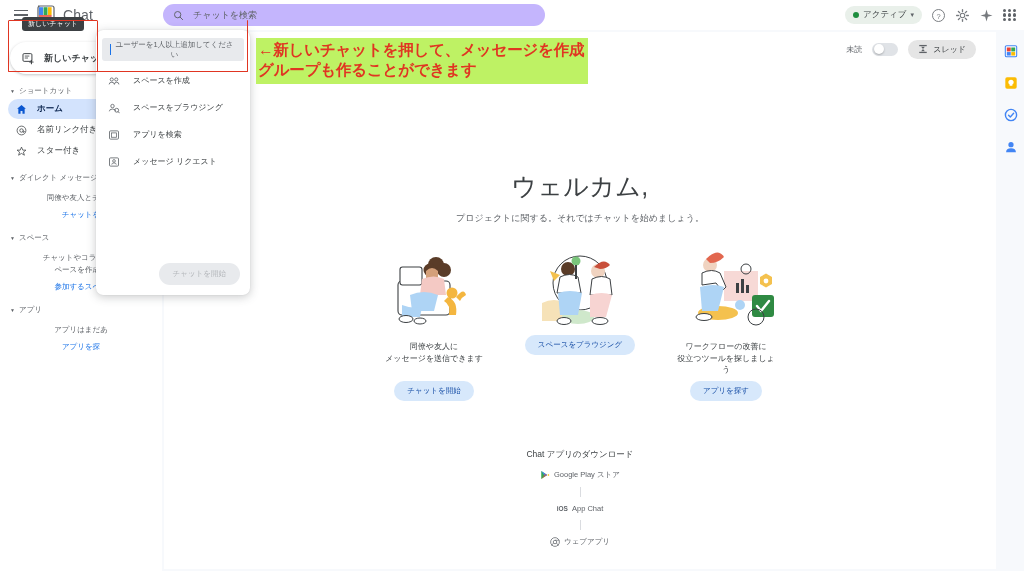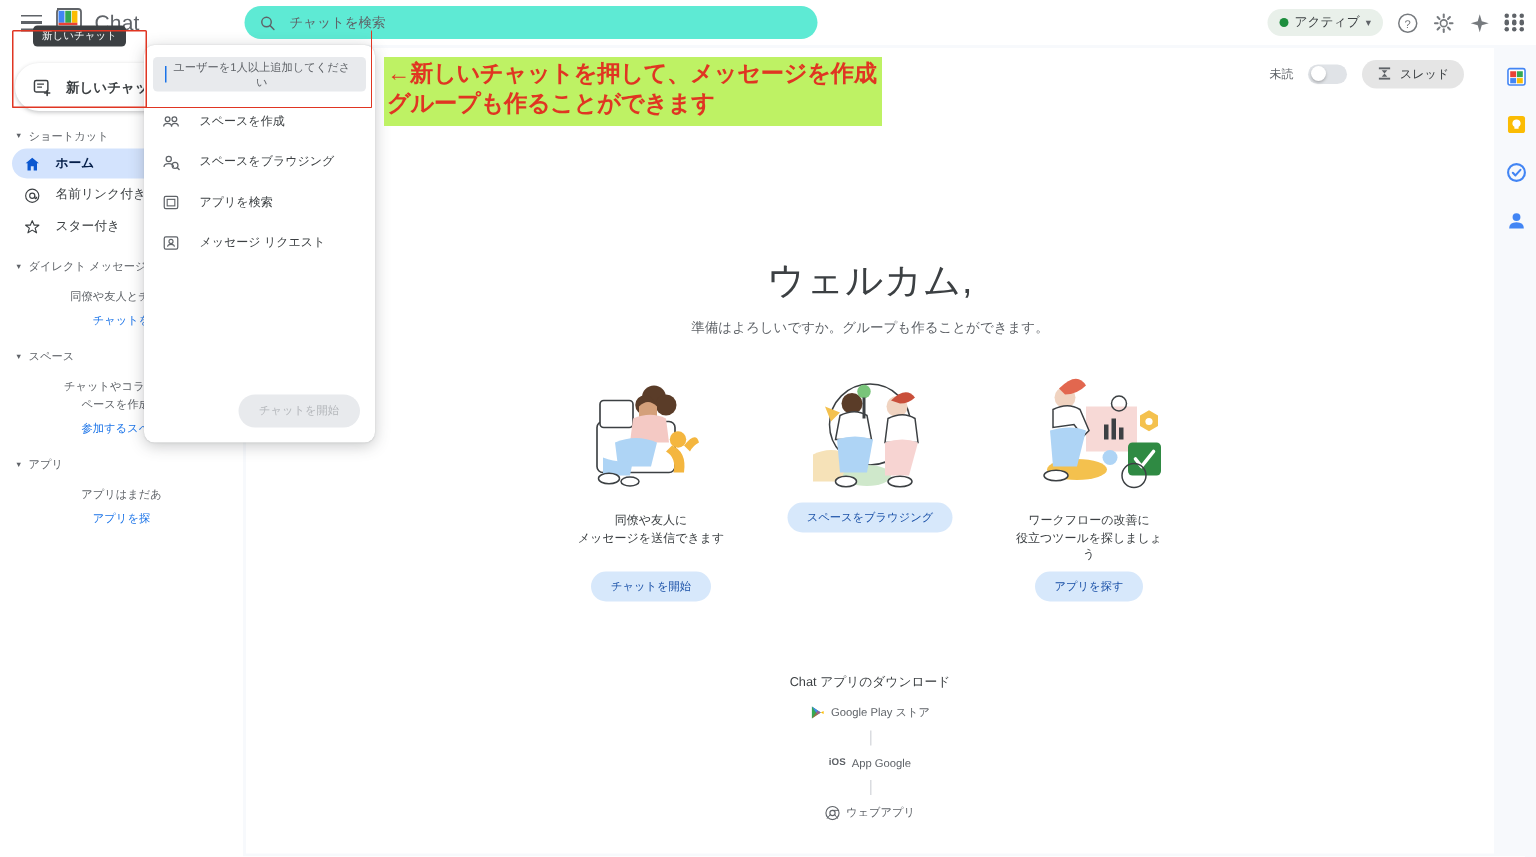--- a/index.html
+++ b/index.html
@@ -21,21 +21,21 @@
     display: flex; flex-direction: column; justify-content: space-between;
     cursor: pointer;
   }
   .hamburger i { display: block; height: 1.6px; width: 100%; background: #5f6368; }
   .chat-logo { width: 22px; height: 20px; position: relative; margin-right: 5px; }
   .brand-title {
     font-size: 14px; color: #5f6368; letter-spacing: .1px;
   }
   .searchwrap {
     position: absolute; left: 163px; top: 4px; width: 382px; height: 22px;
-    background: #5eead4; border-radius: 11px;
+    background: #c4b5fd; border-radius: 11px;
     display: flex; align-items: center; padding: 0 10px; cursor: text;
   }
   .search-ico { width: 11px; height: 11px; margin-right: 9px; flex: none; }
   .search-ph { font-size: 9px; color: #5f6368; }
 
   .topright {
     position: absolute; right: 8px; top: 3px; height: 24px;
     display: flex; align-items: center; gap: 9px;
   }
   .status-chip {
@@ -354,21 +354,21 @@
             <rect x="2" y="1.5" width="12" height="2" fill="#5f6368"></rect>
             <rect x="2" y="12.5" width="12" height="2" fill="#5f6368"></rect>
             <path d="M5 4.5h6L8 8z M8 8l3 3.5H5z" fill="#5f6368"></path>
           </svg>
           <span>スレッド</span>
         </div>
       </div>
 
       <div class="welcome">
         <div class="welcome-title">ウェルカム,</div>
-        <div class="welcome-sub">準備はよろしいですか。グループも作ることができます。</div>
+        <div class="welcome-sub">プロジェクトに関する。それではチャットを始めましょう。</div>
       </div>
 
       <div class="cards">
 
         <div class="card">
           <div class="card-art">
             <svg width="96" height="80" viewBox="0 0 96 80">
               <rect x="12" y="30" width="52" height="34" rx="4" fill="#fff" stroke="#3c4043" stroke-width="1.1"></rect>
               <rect x="14" y="16" width="22" height="18" rx="2.5" fill="#fff" stroke="#3c4043" stroke-width="1.1"></rect>
               <circle cx="50" cy="14" r="8" fill="#5a3c28"></circle>
@@ -450,21 +450,21 @@
               <path d="M2 1.5 L11.5 8 L2 14.5z" fill="#34a853"></path>
               <path d="M2 1.5 L11.5 8 L8 10z" fill="#4285f4"></path>
               <path d="M11.5 8 L14.5 6.3 L14.5 9.7z" fill="#fbbc04"></path>
               <path d="M2 14.5 L11.5 8 L8 6z" fill="#ea4335" opacity=".55"></path>
             </svg>
             <span>Google Play ストア</span>
           </span>
           <span class="dl-sep"></span>
           <span class="dl-link">
             <span class="dl-ios">iOS</span>
-            <span>App Google</span>
+            <span>App Chat</span>
           </span>
           <span class="dl-sep"></span>
           <span class="dl-link">
             <svg width="10" height="10" viewBox="0 0 16 16">
               <circle cx="8" cy="8" r="7" fill="none" stroke="#5f6368" stroke-width="1.2"></circle>
               <circle cx="8" cy="8" r="2.8" fill="none" stroke="#5f6368" stroke-width="1.2"></circle>
               <line x1="8" y1="5.2" x2="15" y2="5.2" stroke="#5f6368" stroke-width="1"></line>
               <line x1="5.6" y1="9.6" x2="2.2" y2="14" stroke="#5f6368" stroke-width="1"></line>
               <line x1="10.4" y1="9.6" x2="13.5" y2="14" stroke="#5f6368" stroke-width="1"></line>
             </svg>

